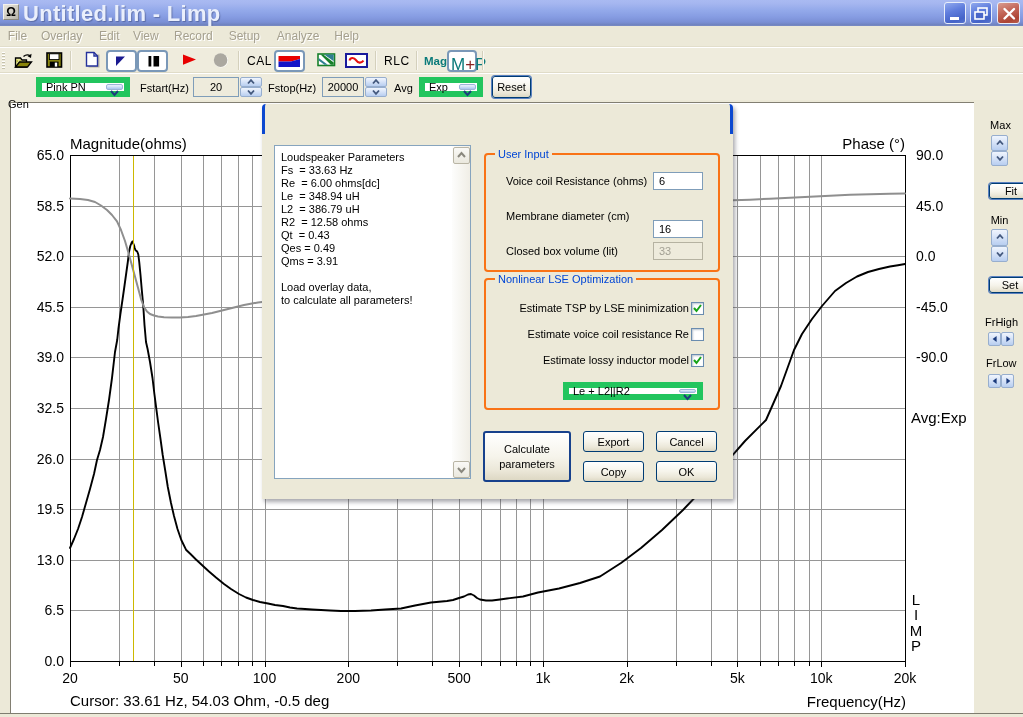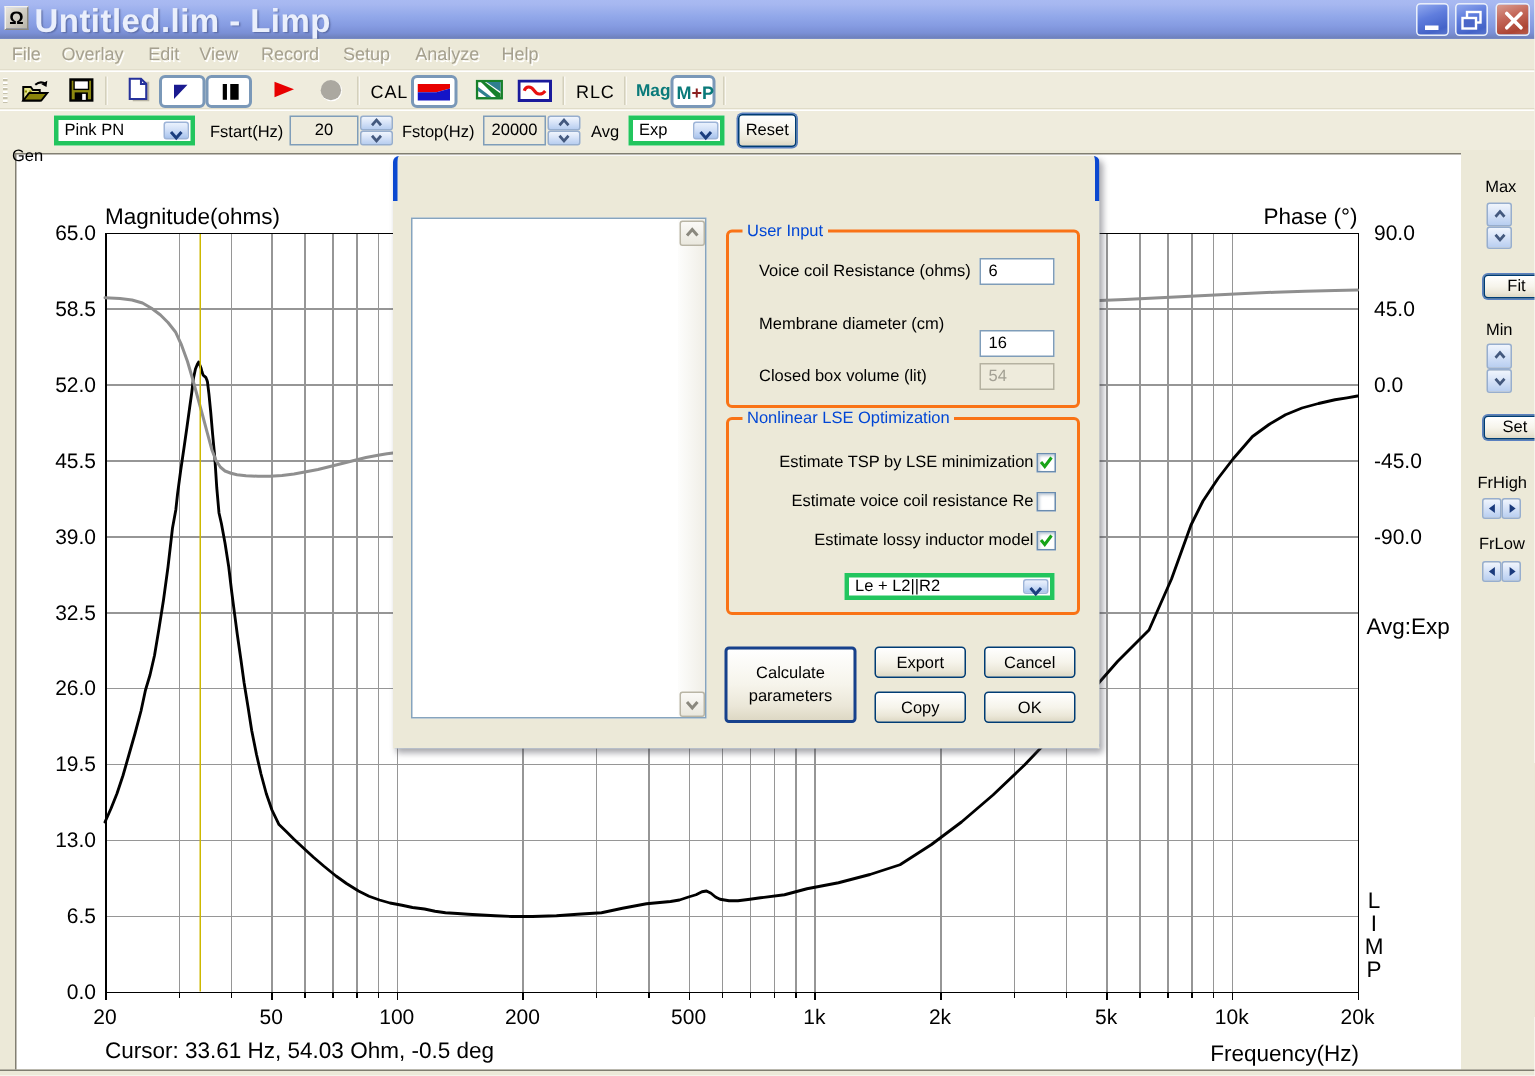--- a/index.html
+++ b/index.html
@@ -19,21 +19,21 @@
 #menu{position:absolute;left:0;top:26px;width:1023px;height:21px;background:#ECE9D8;border-bottom:1px solid #E2DECB}
 #menu span{position:absolute;top:3px;font-size:12px;color:#A5A08F;text-shadow:1px 1px 0 #fff}
 
 #tb1{position:absolute;left:0;top:47px;width:1023px;height:26px;background:#EFECDD;border-top:1px solid #fff;border-bottom:1px solid #E0DCC8}
 #tb2{position:absolute;left:0;top:73px;width:1023px;height:27px;background:#EFECDD;border-top:1px solid #fff}
 .grip{position:absolute;left:2px;top:4px;width:3px;height:18px;background:repeating-linear-gradient(180deg,#fff 0,#fff 1px,#C6C2AC 1px,#C6C2AC 2px,transparent 2px,transparent 3px)}
 .tsep{position:absolute;top:3px;width:2px;height:19px;border-left:1px solid #D4D0BC;border-right:1px solid #FAF8F2}
 .tgbtn{position:absolute;top:1.5px;width:31px;height:22px;background:#fff;border:2px solid #7A98B8;border-radius:4px}
 .ttext{position:absolute;font-size:12px;color:#000}
 
-.combo{position:absolute;background:#fff;border:3px solid #22c55e}
+.combo{position:absolute;background:#fff;border:6px solid #22c55e}
 .combo .t{position:absolute;left:4px;top:50%;transform:translateY(-50%);font-size:11px;color:#000;white-space:pre}
 .cbtn{position:absolute;right:1px;top:1px;bottom:1px;width:17px;border-radius:2px;
  background:linear-gradient(180deg,#EAF1FD 0%,#D5E2F8 40%,#B4CCF1 85%,#A8C2EC 100%);border:1px solid #9DB4D8}
 .spinedit{position:absolute;background:#EEEBDC;border:1px solid #7F9DB9;font-size:11px;color:#000;display:flex;align-items:center;justify-content:center}
 .udb{position:absolute;left:0;width:100%;height:50%;background:linear-gradient(180deg,#F0F5FD 0%,#D8E4F8 45%,#B8CEF0 100%);border:1px solid #97AECE;border-radius:2px}
 .ch{position:absolute;left:50%;top:50%;transform:translate(-50%,-50%)}
 .tri-l{width:0;height:0;border-top:3.5px solid transparent;border-bottom:3.5px solid transparent;border-right:4.5px solid #1A3A7C;position:absolute;left:50%;top:50%;transform:translate(-60%,-50%)}
 .tri-r{width:0;height:0;border-top:3.5px solid transparent;border-bottom:3.5px solid transparent;border-left:4.5px solid #1A3A7C;position:absolute;left:50%;top:50%;transform:translate(-40%,-50%)}
 .xpbtn{position:absolute;border:1px solid #003C74;border-radius:3px;color:#000;
  background:linear-gradient(180deg,#FFFFFF 0%,#F6F4EB 50%,#EBE7D8 80%,#DDD8C4 100%);
@@ -191,21 +191,21 @@
       </svg>
 <svg class="abs" style="left:345px;top:5px" width="23" height="15">
 <rect x="1" y="1" width="21" height="13" fill="#fff" stroke="#1A1A9C" stroke-width="2"></rect>
 <path d="M4.5 7.5 C5.5 4.2, 9 4.2, 11 7.2 C13 10.2, 16 10.6, 18.5 7.6" fill="none" stroke="#E81010" stroke-width="2.1"></path>
       </svg>
 <div class="tsep" style="left:375px"></div>
 <div class="ttext" style="left:384px;top:6px;letter-spacing:.6px">RLC</div>
 <div class="tsep" style="left:416px"></div>
 <div class="ttext" style="left:424px;top:6.5px;font-weight:bold;color:#0A7A7A;font-size:11.5px">Mag</div>
 <div class="tgbtn" style="left:447px;width:30px"></div>
-<div class="ttext" style="left:451px;top:6.5px;font-weight:bold;color:#0A7A7A;font-size:12px">M<span style="color:#8A2020">+</span>P</div>
+<div class="ttext" style="left:451px;top:6.5px;font-weight:normal;color:#0A7A7A;font-size:17px">M<span style="color:#8A2020">+</span>P</div>
 <div class="tsep" style="left:482px"></div>
 </div>
 <div id="tb2">
 <div class="dlbl" style="left:8px;top:24px">Gen</div>
 <div class="combo" style="left:36px;top:3px;width:94px;height:20px">
         <div class="t">Pink PN</div>
         <div class="cbtn"><svg width="15" height="16">
             <path d="M4 6 l3.5 4 3.5-4" fill="none" stroke="#1C3E7E" stroke-width="2"></path>
           </svg></div>
       </div>
@@ -288,38 +288,50 @@
       <div class="udb" style="left:0;top:0;width:13px;height:14px">
         <div class="tri-l"></div>
       </div>
       <div class="udb" style="left:13px;top:0;width:13px;height:14px">
         <div class="tri-r"></div>
       </div>
     </div>
 <div id="dlg">
 <div id="dlgbody">
 <div id="tbox">
+          <pre>Loudspeaker Parameters
+Fs  = 33.63 Hz
+Re  = 6.00 ohms[dc]
+Le  = 348.94 uH
+L2  = 386.79 uH
+R2  = 12.58 ohms
+Qt  = 0.43
+Qes = 0.49
+Qms = 3.91
+
+Load overlay data,
+to calculate all parameters!</pre>
 <div class="sb">
             <div class="sbb" style="top:0.5px"><svg width="15" height="15">
                 <path d="M4 9 l3.5-4 3.5 4" fill="none" stroke="#8A887E" stroke-width="2"></path>
               </svg></div>
             <div class="sbb" style="bottom:0.5px"><svg width="15" height="15">
                 <path d="M4 6 l3.5 4 3.5-4" fill="none" stroke="#8A887E" stroke-width="2"></path>
               </svg></div>
           </div>
 </div>
 <div class="grp" style="left:222px;top:19px;width:236px;height:119px">
           <div class="lbl">User Input</div>
         </div>
 <div class="dlbl" style="left:244px;top:41px">Voice coil Resistance (ohms)</div>
 <div class="dinput" style="left:391px;top:38px">6</div>
 <div class="dlbl" style="left:244px;top:76px">Membrane diameter (cm)</div>
 <div class="dinput" style="left:391px;top:86px">16</div>
 <div class="dlbl" style="left:244px;top:111px">Closed box volume (lit)</div>
-<div class="dinput" style="left:391px;top:107.5px;background:#EEEBDC;border-color:#B5B2A1;color:#A3A094">54</div>
+<div class="dinput" style="left:391px;top:107.5px;background:#EEEBDC;border-color:#B5B2A1;color:#A3A094">33</div>
 <div class="grp" style="left:222px;top:144px;width:236px;height:132px">
           <div class="lbl">Nonlinear LSE Optimization</div>
         </div>
 <div class="dlbl" style="left:427px;top:168px;transform:translateX(-100%)">Estimate TSP by LSE minimization</div>
 <div class="cb" style="left:429px;top:168px"><svg width="11" height="11">
             <path d="M2 5 l2.5 3 4.5-6" fill="none" stroke="#17A317" stroke-width="2"></path>
           </svg></div>
 <div class="dlbl" style="left:427px;top:194px;transform:translateX(-100%)">Estimate voice coil resistance Re</div>
 <div class="cb" style="left:429px;top:194px"></div>
 <div class="dlbl" style="left:427px;top:220px;transform:translateX(-100%)">Estimate lossy inductor model</div>

